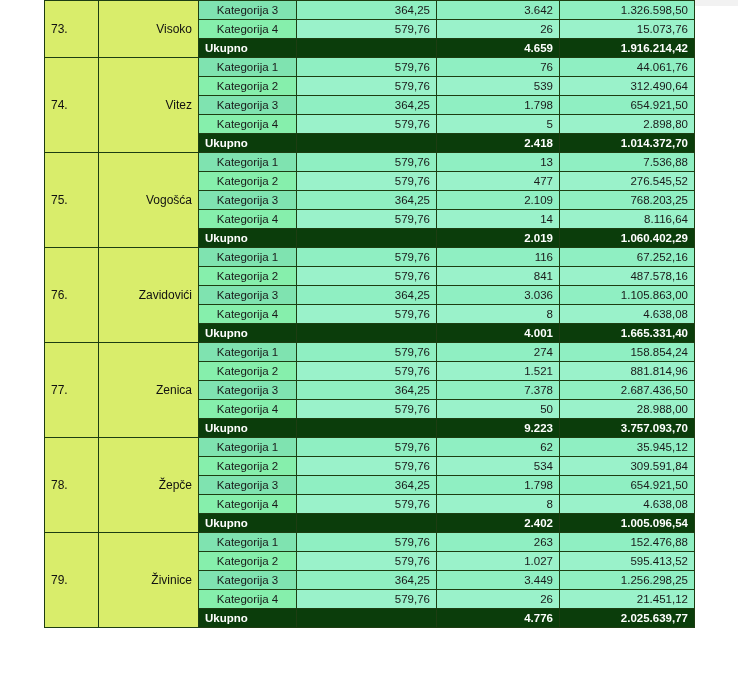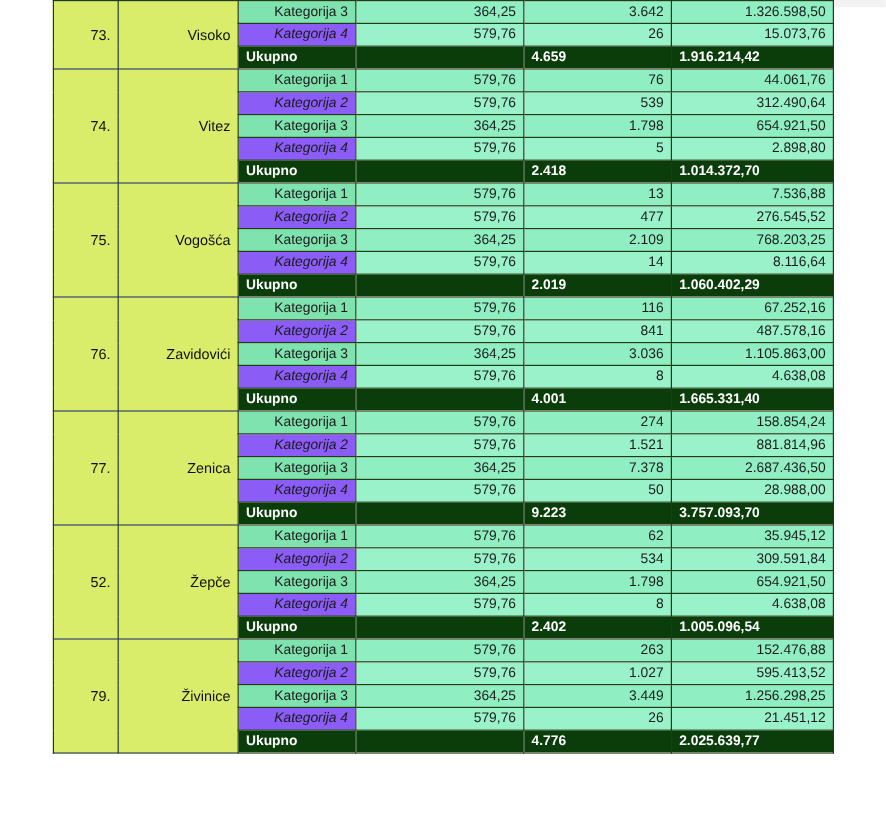--- a/index.html
+++ b/index.html
@@ -62,49 +62,49 @@
   
   col.c-num   { width: 54px; }
   col.c-city  { width: 100px; }
   col.c-cat   { width: 98px; }
   col.c-rate  { width: 140px; }
   col.c-count { width: 123px; }
   col.c-total { width: 135px; }
 
   td.num, td.city {
     background: #d9ed6b;
-    text-align: right;
+    text-align: left;
     vertical-align: middle;
     font-size: 12px;
     color: #111;
   }
   td.city { text-align: right; padding-left: 8px; }
 
   td.cat {
     background: #7fe3b0;
-    text-align: right;
+    text-align: center;
     font-size: 11.5px;
   }
-  td.cat.alt { background: #8b5cf6; font-style: italic; }
+  td.cat.alt { background: #86efac; }
 
   td.val {
     background: #8fefc2;
     text-align: right;
     font-size: 11.5px;
   }
   td.val.alt { background: #9af2ca; }
 
   tr.total td {
     background: #0b3d0b;
     color: #ffffff;
     font-weight: bold;
     font-size: 11.5px;
   }
   tr.total td.tlabel { text-align: left; }
-  tr.total td.tval { text-align: left; }
+  tr.total td.tval { text-align: right; }
   tr.total td.tblank { background: #0b3d0b; }
 
   .page-number {
     position: absolute;
     left: 0;
     top: 658px;
     width: 738px;
     text-align: center;
     font-size: 11px;
     color: #333;
@@ -271,21 +271,21 @@
             <td class="val alt">50</td>
             <td class="val alt">28.988,00</td>
           </tr>
           <tr class="total">
             <td class="tlabel" colspan="1">Ukupno</td>
             <td class="tblank">&nbsp;</td>
             <td class="tval">9.223</td>
             <td class="tval">3.757.093,70</td>
           </tr>
           <tr>
-            <td class="num" rowspan="5">52.</td>
+            <td class="num" rowspan="5">78.</td>
             <td class="city" rowspan="5">Žepče</td>
             <td class="cat">Kategorija 1</td>
             <td class="val">579,76</td>
             <td class="val">62</td>
             <td class="val">35.945,12</td>
           </tr>
           <tr>
             <td class="cat alt">Kategorija 2</td>
             <td class="val alt">579,76</td>
             <td class="val alt">534</td>

